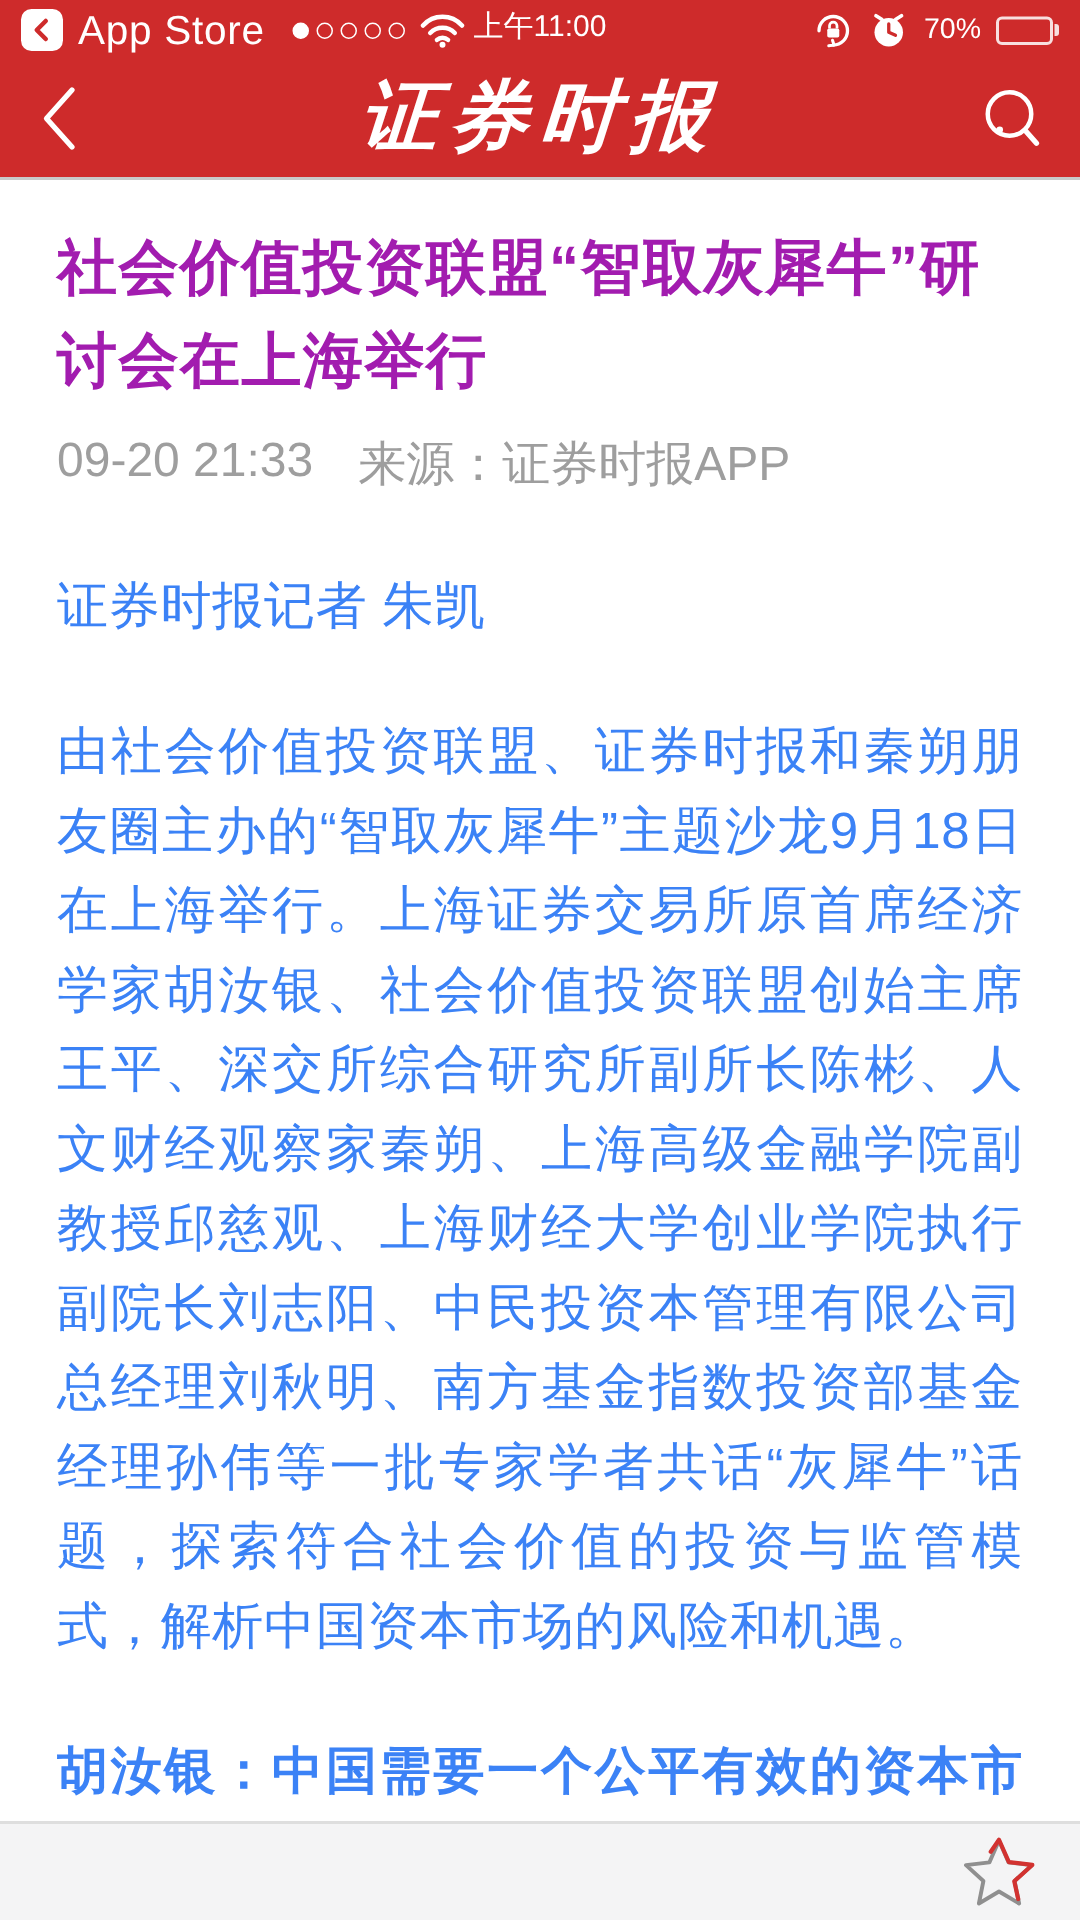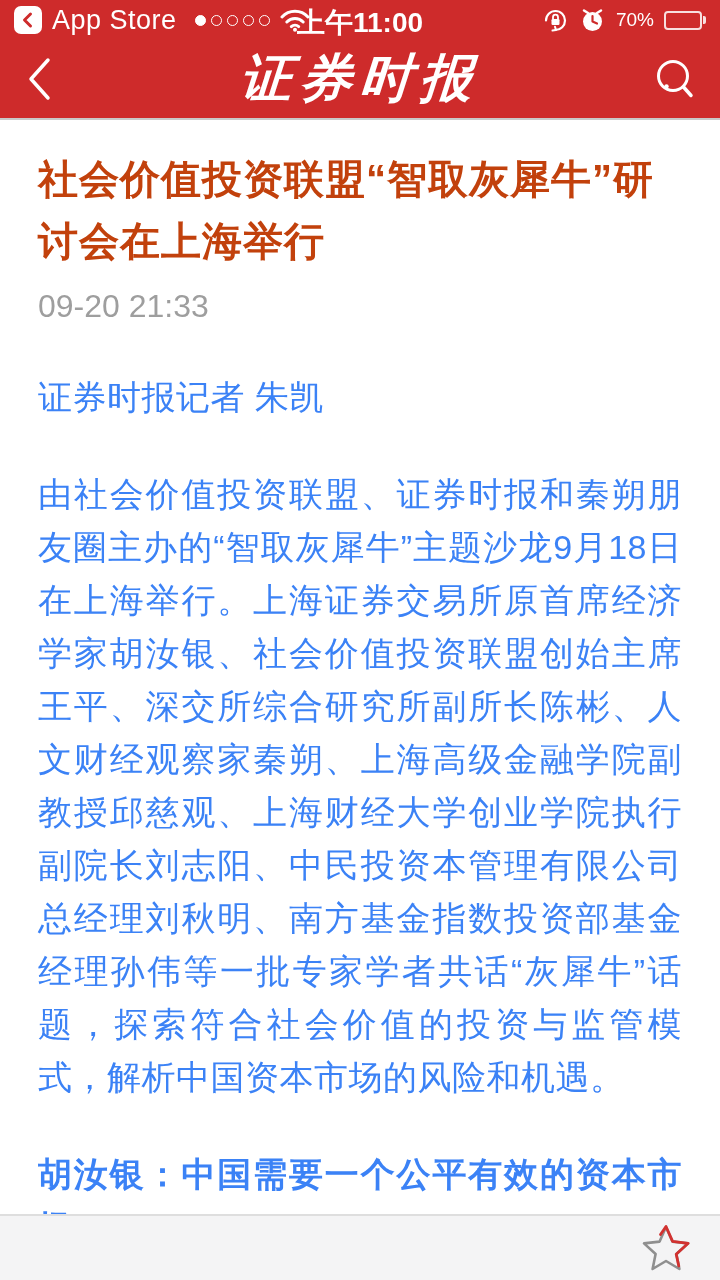--- a/index.html
+++ b/index.html
@@ -19,21 +19,21 @@
   }
   .sb-left,.sb-right{display:flex;align-items:center;gap:10px;}
   .backapp{
     width:28px;height:28px;border-radius:7px;background:#ffffff;
     display:flex;align-items:center;justify-content:center;flex:0 0 auto;
   }
   .sb-appname{letter-spacing:.5px;}
   .dots{display:flex;align-items:center;gap:5px;margin-left:8px;}
   .dot{width:11px;height:11px;border-radius:50%;border:1.6px solid #ffffff;box-sizing:border-box;}
   .dot.filled{background:#ffffff;}
-  .sb-time{font-weight:bold;font-size:28px;position:absolute;left:50%;transform:translateX(-50%);top:4px;}
+  .sb-time{font-weight:normal;font-size:20px;position:absolute;left:50%;transform:translateX(-50%);top:4px;}
   .sb-pct{font-size:19px;}
   .battery{position:relative;width:42px;height:19px;display:flex;align-items:center;}
   .battery .shell{
     width:38px;height:19px;border:2px solid rgba(255,255,255,.85);border-radius:4px;
     box-sizing:border-box;padding:1.5px;
   }
   .battery .lvl{height:100%;background:#ffffff;border-radius:1.5px;}
   .battery .nub{width:3px;height:8px;background:rgba(255,255,255,.85);border-radius:0 2px 2px 0;margin-left:1px;}
 
   
@@ -46,21 +46,21 @@
   .logo{
     color:#ffffff;font-size:52px;font-weight:bold;font-style:italic;
     letter-spacing:8px;transform:skewX(-4deg);line-height:1;
     font-family:"Liberation Serif",serif;
   }
   .nav-search{position:absolute;right:22px;top:16px;width:46px;height:48px;}
 
   
   .content{flex:1 1 auto;background:#ffffff;padding:16px 38px 0 38px;overflow:hidden;}
   .title{
-    margin:12px 0 0 0;font-size:40px;line-height:62px;color:#c2410c;
+    margin:12px 0 0 0;font-size:40px;line-height:62px;color:#a21caf;
     font-weight:bold;letter-spacing:1px;
   }
   .meta{margin-top:16px;font-size:32px;color:#9e9e9e;display:flex;gap:30px;}
   .article-body p{
     margin:44px 0 0 0;font-size:34px;line-height:53px;color:#3b82f6;
     text-align:justify;letter-spacing:.5px;
   }
   .article-body .byline{margin-top:46px;}
   .section-heading{
     margin:50px 0 0 0;font-size:34px;line-height:53px;color:#2a2a2a;
@@ -142,20 +142,21 @@
         <line x1="31.5" y1="31" x2="39" y2="39.5" stroke="#ffffff" stroke-width="3.5" stroke-linecap="round"></line>
         <circle cx="14.5" cy="30.5" r="2.2" fill="#ffffff"></circle>
       </svg>
     </span>
   </nav>
 
   <main class="content">
     <h1 class="title">社会价值投资联盟“智取灰犀牛”研讨会在上海举行</h1>
     <div class="meta">
       <span>09-20 21:33</span>
+      <span>来源：证券时报APP</span>
     </div>
     <div class="article-body">
       <p class="byline">证券时报记者 朱凯</p>
       <p>由社会价值投资联盟、证券时报和秦朔朋友圈主办的“智取灰犀牛”主题沙龙9月18日在上海举行。上海证券交易所原首席经济学家胡汝银、社会价值投资联盟创始主席王平、深交所综合研究所副所长陈彬、人文财经观察家秦朔、上海高级金融学院副教授邱慈观、上海财经大学创业学院执行副院长刘志阳、中民投资本管理有限公司总经理刘秋明、南方基金指数投资部基金经理孙伟等一批专家学者共话“灰犀牛”话题，探索符合社会价值的投资与监管模式，解析中国资本市场的风险和机遇。</p>
       <p class="section-heading">胡汝银：中国需要一个公平有效的资本市场</p>
 
     </div>
   </main>
 
   <footer class="footer">

